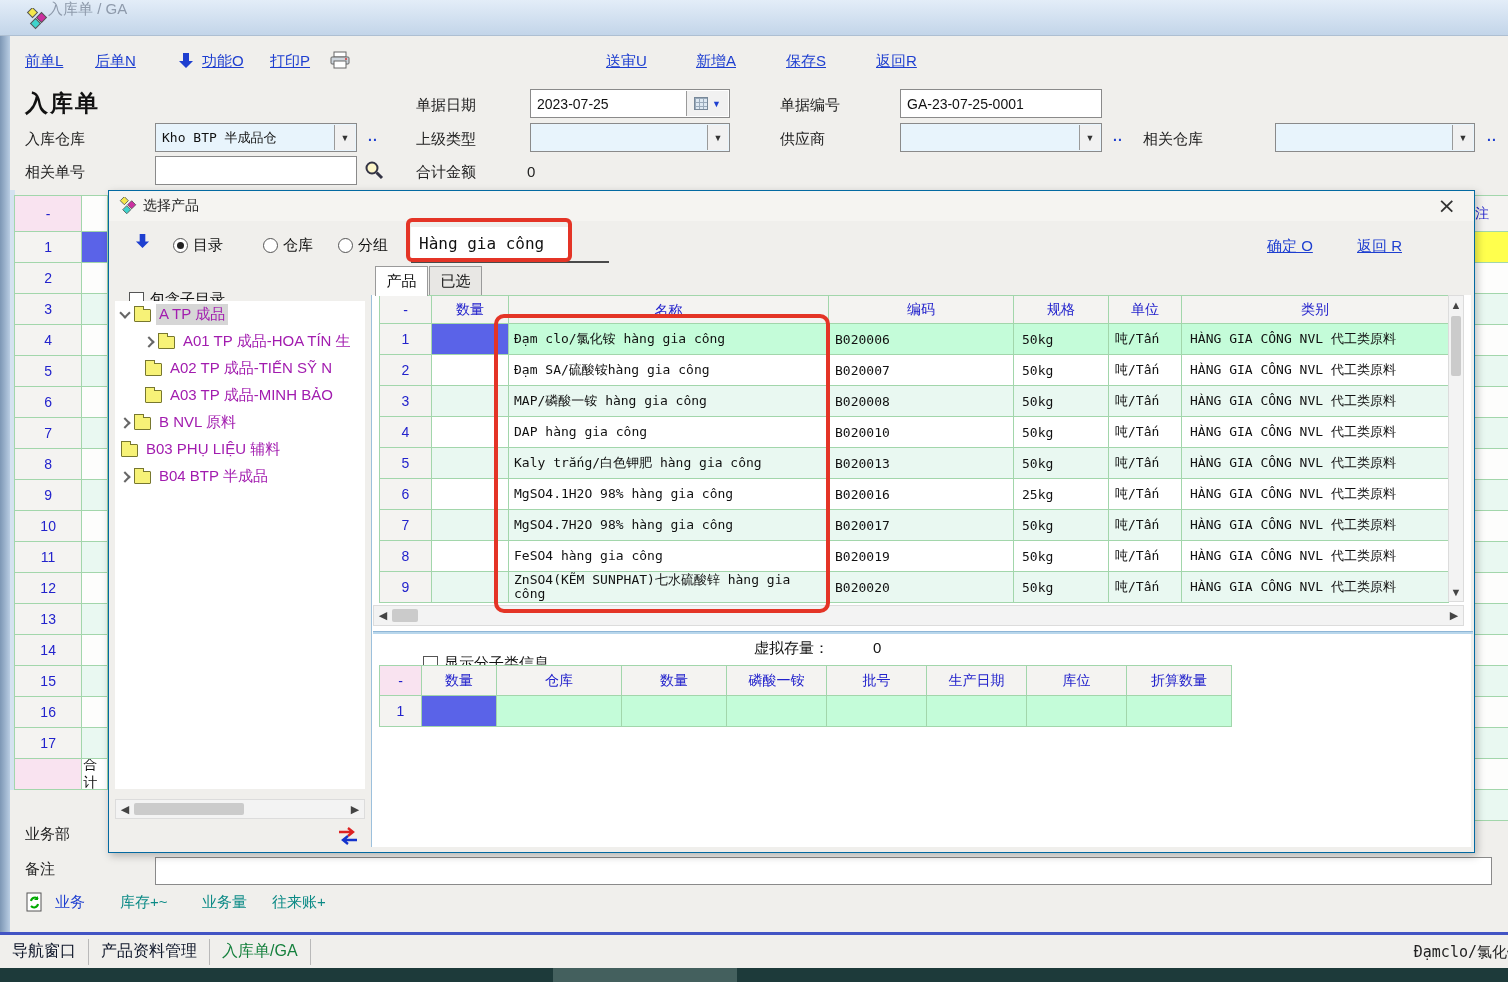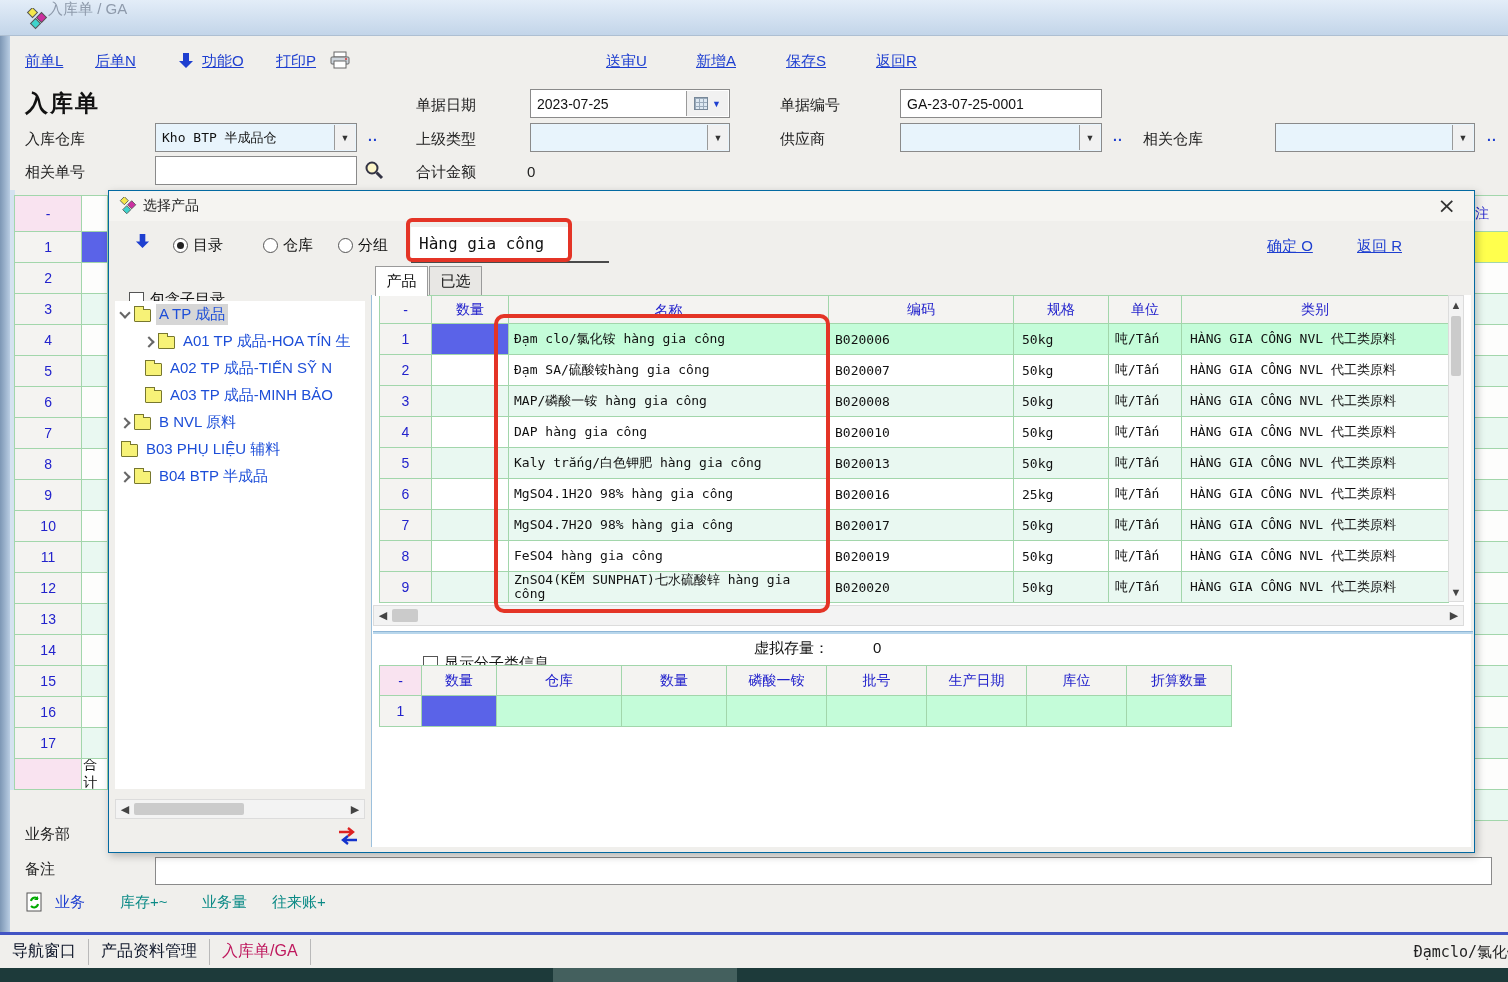--- a/index.html
+++ b/index.html
@@ -67,21 +67,21 @@
   .searchbox{position:absolute;left:302px;top:36px;width:160px;height:32px;background:#fff;border:none;
              font-family:"DejaVu Sans Mono",monospace;font-size:16px;padding-left:8px;color:#111;}
   .underln{position:absolute;left:302px;top:70px;width:198px;height:2px;background:#4a4a4a;}
   .tab{position:absolute;top:75px;height:30px;width:53px;display:flex;align-items:center;justify-content:center;
        font-size:15px;border:1px solid #9a9a9a;border-bottom:none;background:#e8e7e4;cursor:pointer;}
   .tab.active{background:#fff;z-index:2;}
   .whitepanel{position:absolute;left:262px;top:104px;width:1100px;height:552px;background:#fff;border-left:1px solid #9cc0dc;}
 
   
   .treepanel{position:absolute;left:6px;top:110px;width:250px;height:488px;background:#fff;overflow:hidden;}
-  .titem{display:flex;align-items:center;height:27px;gap:5px;white-space:nowrap;font-size:15px;color:#1d4ed8;cursor:pointer;}
+  .titem{display:flex;align-items:center;height:27px;gap:5px;white-space:nowrap;font-size:15px;color:#a21caf;cursor:pointer;}
   .titem.lvl0{padding-left:6px;}
   .titem.lvl1{padding-left:30px;}
   .titem .lab{padding:1px 3px;}
   .titem.selected .lab{background:#d6d6d6;}
   .chev{width:8px;height:8px;border-right:2px solid #666;border-bottom:2px solid #666;flex:none;}
   .chev.collapsed{transform:rotate(-45deg);}
   .chev.expanded{transform:rotate(45deg);margin-top:-4px;}
   .folder{width:17px;height:13px;background:#f7f277;border:1px solid #77772f;border-radius:1px;position:relative;flex:none;margin-top:2px;}
   .folder::before{content:'';position:absolute;left:-1px;top:-4px;width:8px;height:3px;background:#f7f277;border:1px solid #77772f;border-bottom:none;}
 
@@ -126,21 +126,21 @@
 
   .sep{position:absolute;left:264px;top:440px;width:1100px;height:3px;background:#b9d7ec;border-top:1px solid #8fb6d6;}
 
   
   .redbox{position:absolute;border:4px solid #e43426;border-radius:6px;z-index:30;pointer-events:none;}
 
   
   .remark{left:155px;top:857px;width:1337px;height:28px;background:#fff;border:1px solid #8a8a8a;}
   .statusband{left:0;top:932px;width:1508px;height:36px;background:#f0efec;border-top:3px solid #4254c4;display:flex;align-items:center;}
   .tbitem{font-size:16px;color:#0f172a;padding:0 12px;border-right:1px solid #b9b9b9;height:26px;display:flex;align-items:center;cursor:pointer;white-space:nowrap;}
-  .tbitem.selected{color:#be185d;}
+  .tbitem.selected{color:#15803d;}
   .statustxt{position:absolute;right:-14px;top:8px;font-family:"DejaVu Sans Mono",monospace;font-size:15px;color:#222;white-space:nowrap;}
   .darkstrip{left:0;top:968px;width:1508px;height:14px;background:#1d3a3a;}
   .darkseg{left:553px;top:968px;width:184px;height:14px;background:#44605e;}
 
   .magbtn{position:absolute;width:24px;height:24px;display:flex;align-items:center;justify-content:center;cursor:pointer;}
   .calgrid{width:14px;height:13px;background:
      linear-gradient(#9ab 1px,transparent 1px) 0 0/4px 4px,
      linear-gradient(90deg,#9ab 1px,transparent 1px) 0 0/4px 4px,#dde8f2;border:1px solid #789;}
 </style>
 </head>
@@ -158,21 +158,21 @@
   </div>
   <div class="abs leftedge"></div>
   <div class="abs leftedge2"></div>
 
   <span class="tlink link" style="left:25px">前单L</span>
   <span class="tlink link" style="left:95px">后单N</span>
   <svg class="abs" style="left:178px;top:52px" width="16" height="17" viewBox="0 0 16 17">
     <path d="M5 1h6v8h4l-7 7-7-7h4z" fill="#1e3fd0"></path>
   </svg>
   <span class="tlink link" style="left:202px">功能O</span>
-  <span class="tlink link" style="left:276px">打印P</span>
+  <span class="tlink link" style="left:270px">打印P</span>
   <svg class="abs" style="left:330px;top:51px" width="20" height="18" viewBox="0 0 20 18">
     <rect x="4" y="1" width="12" height="5" fill="#fff" stroke="#666"></rect>
     <rect x="1" y="6" width="18" height="7" rx="1" fill="#cfd6dd" stroke="#666"></rect>
     <rect x="4" y="10" width="12" height="7" fill="#fff" stroke="#666"></rect>
     <circle cx="16" cy="8" r="1" fill="#c33"></circle>
   </svg>
   <span class="tlink link" style="left:606px">送审U</span>
   <span class="tlink link" style="left:696px">新增A</span>
   <span class="tlink link" style="left:786px">保存S</span>
   <span class="tlink link" style="left:876px">返回R</span>

